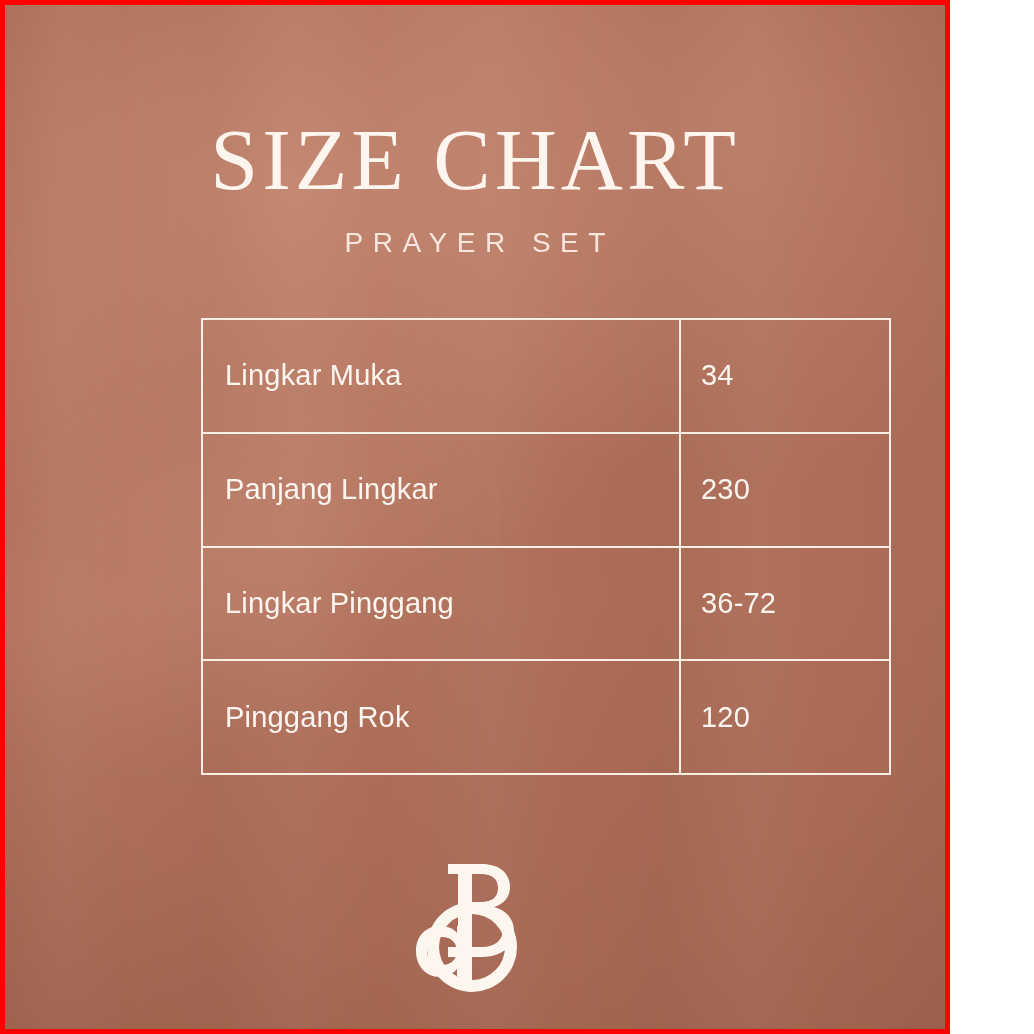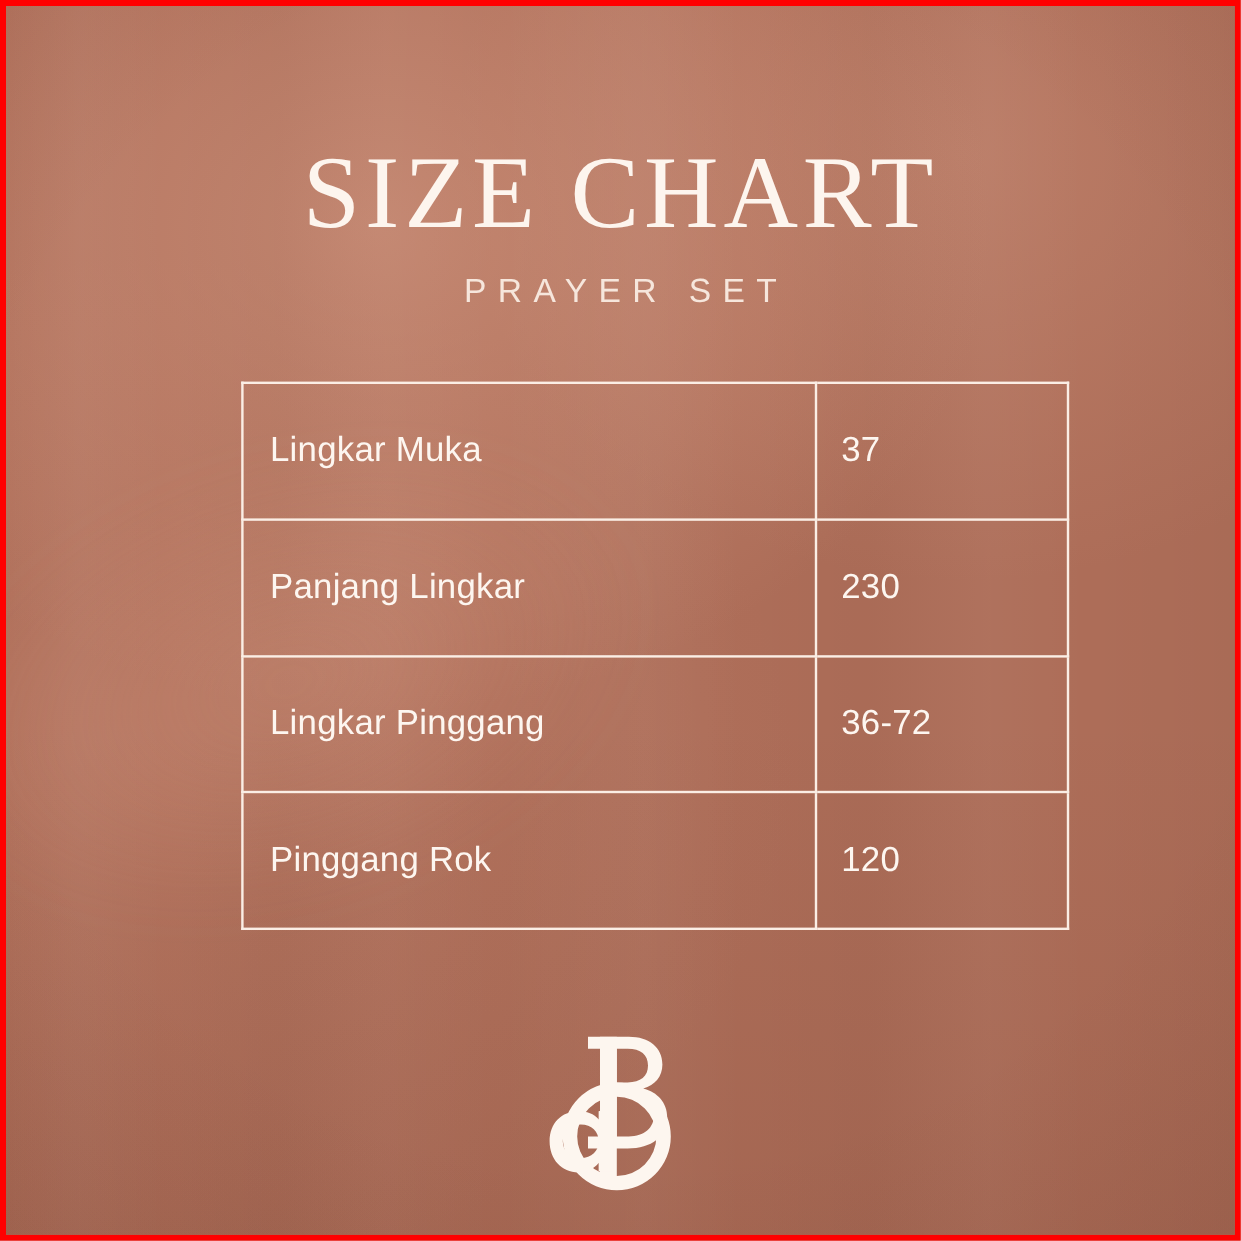--- a/index.html
+++ b/index.html
@@ -8,21 +8,21 @@
     padding: 0;
     background: #ffffff;
   }
   body {
     font-family: "Liberation Sans", sans-serif;
   }
 
   
   .canvas {
     position: relative;
-    width: 1034px;
+    width: 950px;
     height: 1034px;
     box-sizing: border-box;
     border: 5px solid #ff0000;
     overflow: hidden;
     background: #ad6d58;
   }
 
   
   .bg-base {
     position: absolute;
@@ -176,21 +176,21 @@
 
     <div class="title-block">
       <h1 class="page-title">SIZE CHART</h1>
       <div class="page-subtitle">PRAYER SET</div>
     </div>
 
     <table class="size-table">
       <tbody>
         <tr>
           <td class="col-label">Lingkar Muka</td>
-          <td class="col-value">37</td>
+          <td class="col-value">34</td>
         </tr>
         <tr>
           <td class="col-label">Panjang Lingkar</td>
           <td class="col-value">230</td>
         </tr>
         <tr>
           <td class="col-label">Lingkar Pinggang</td>
           <td class="col-value">36-72</td>
         </tr>
         <tr>

